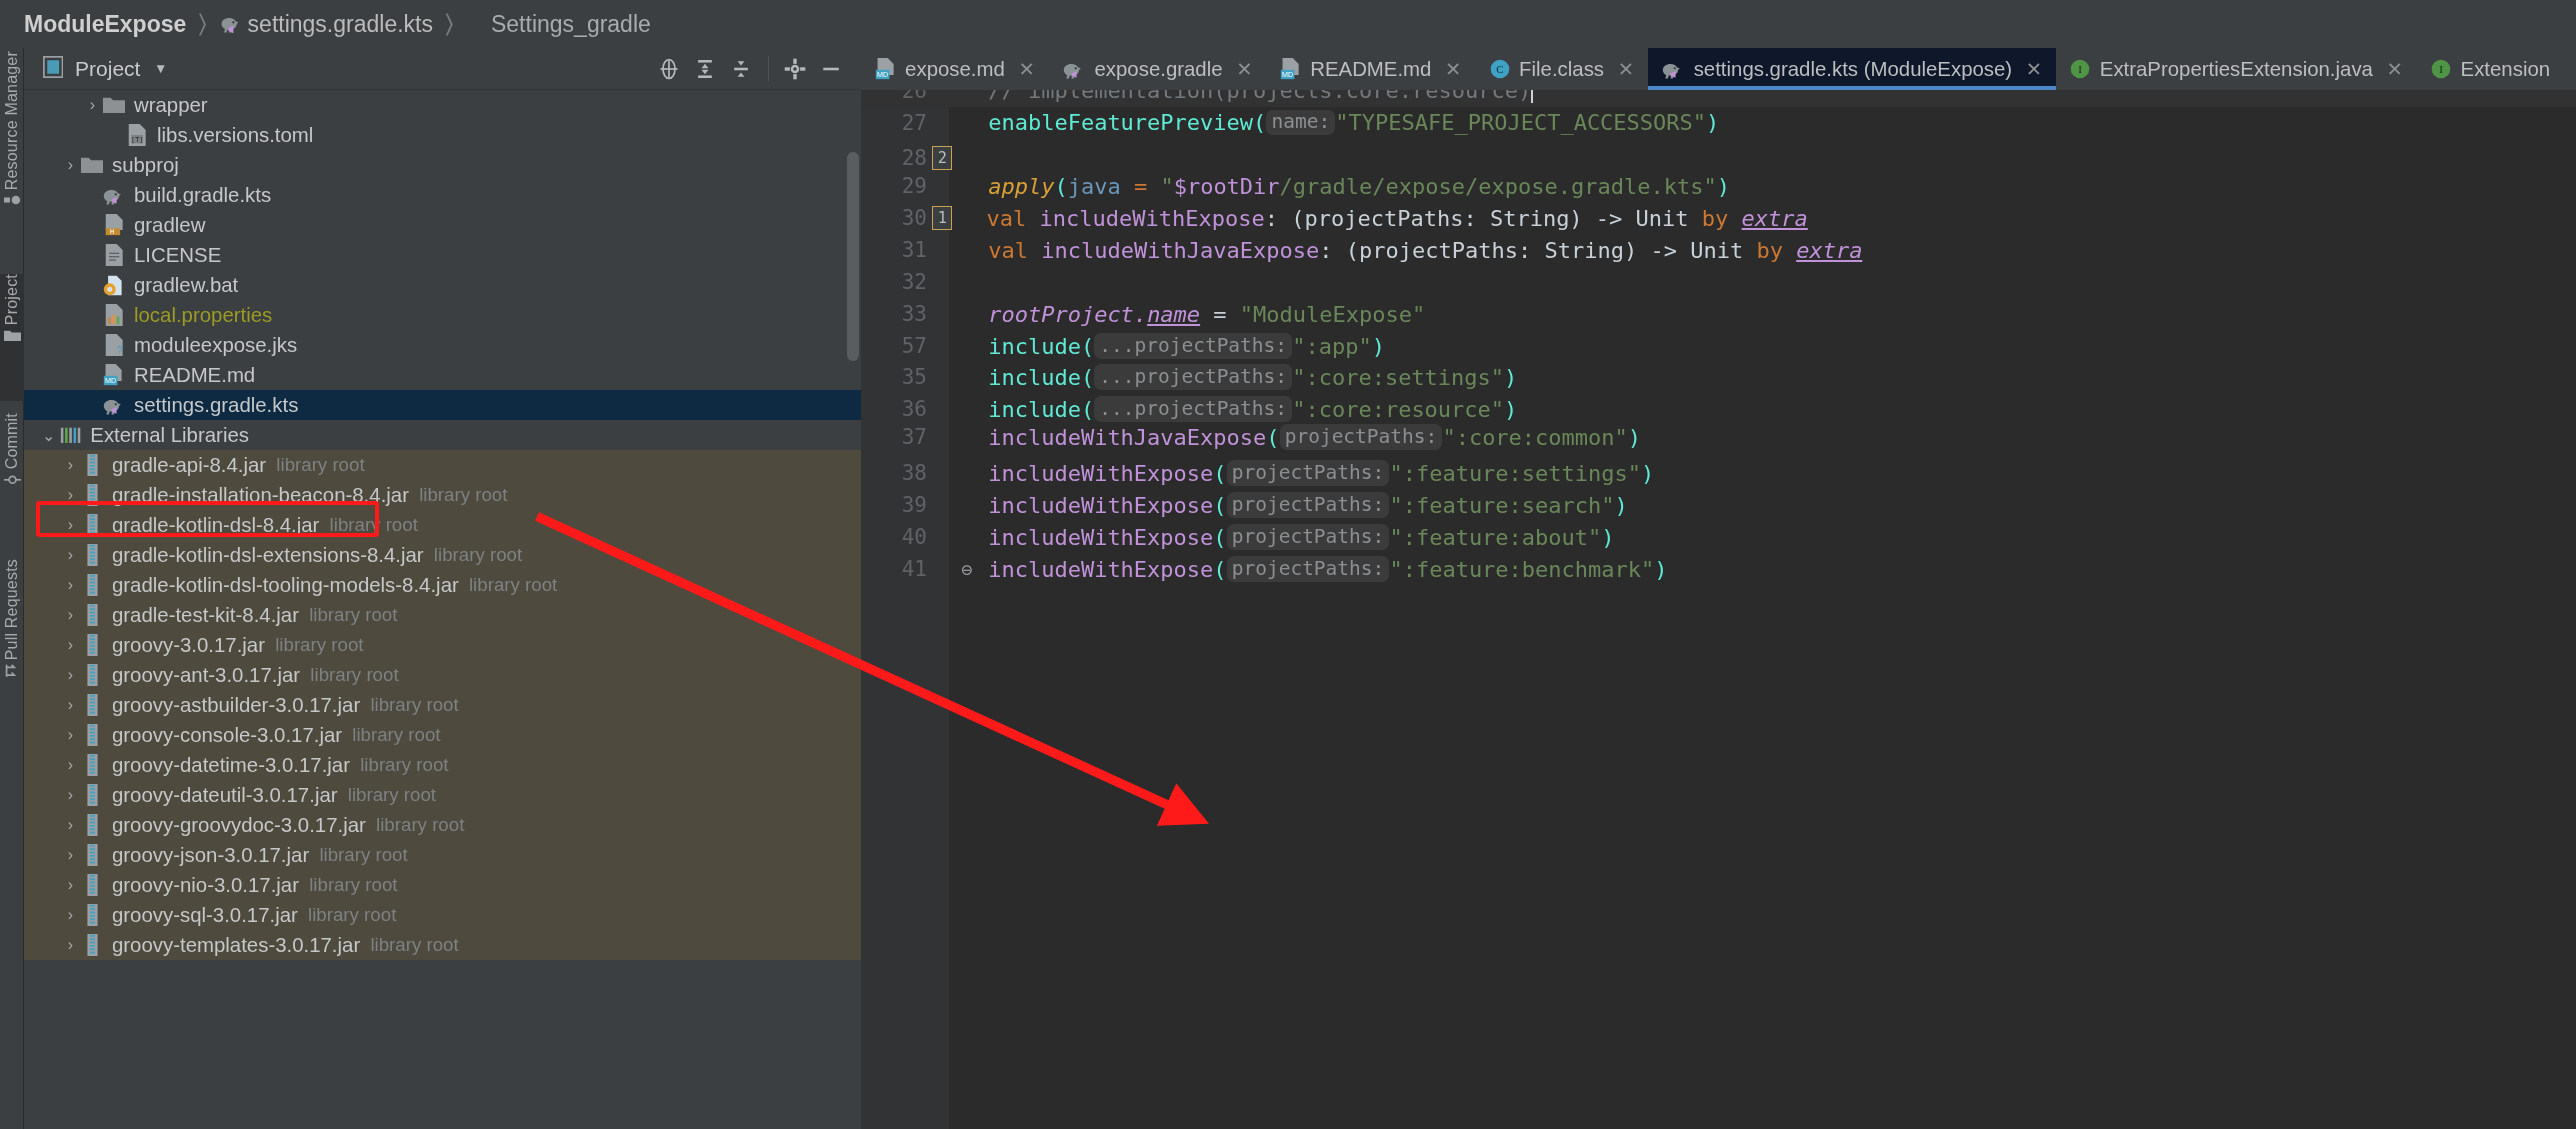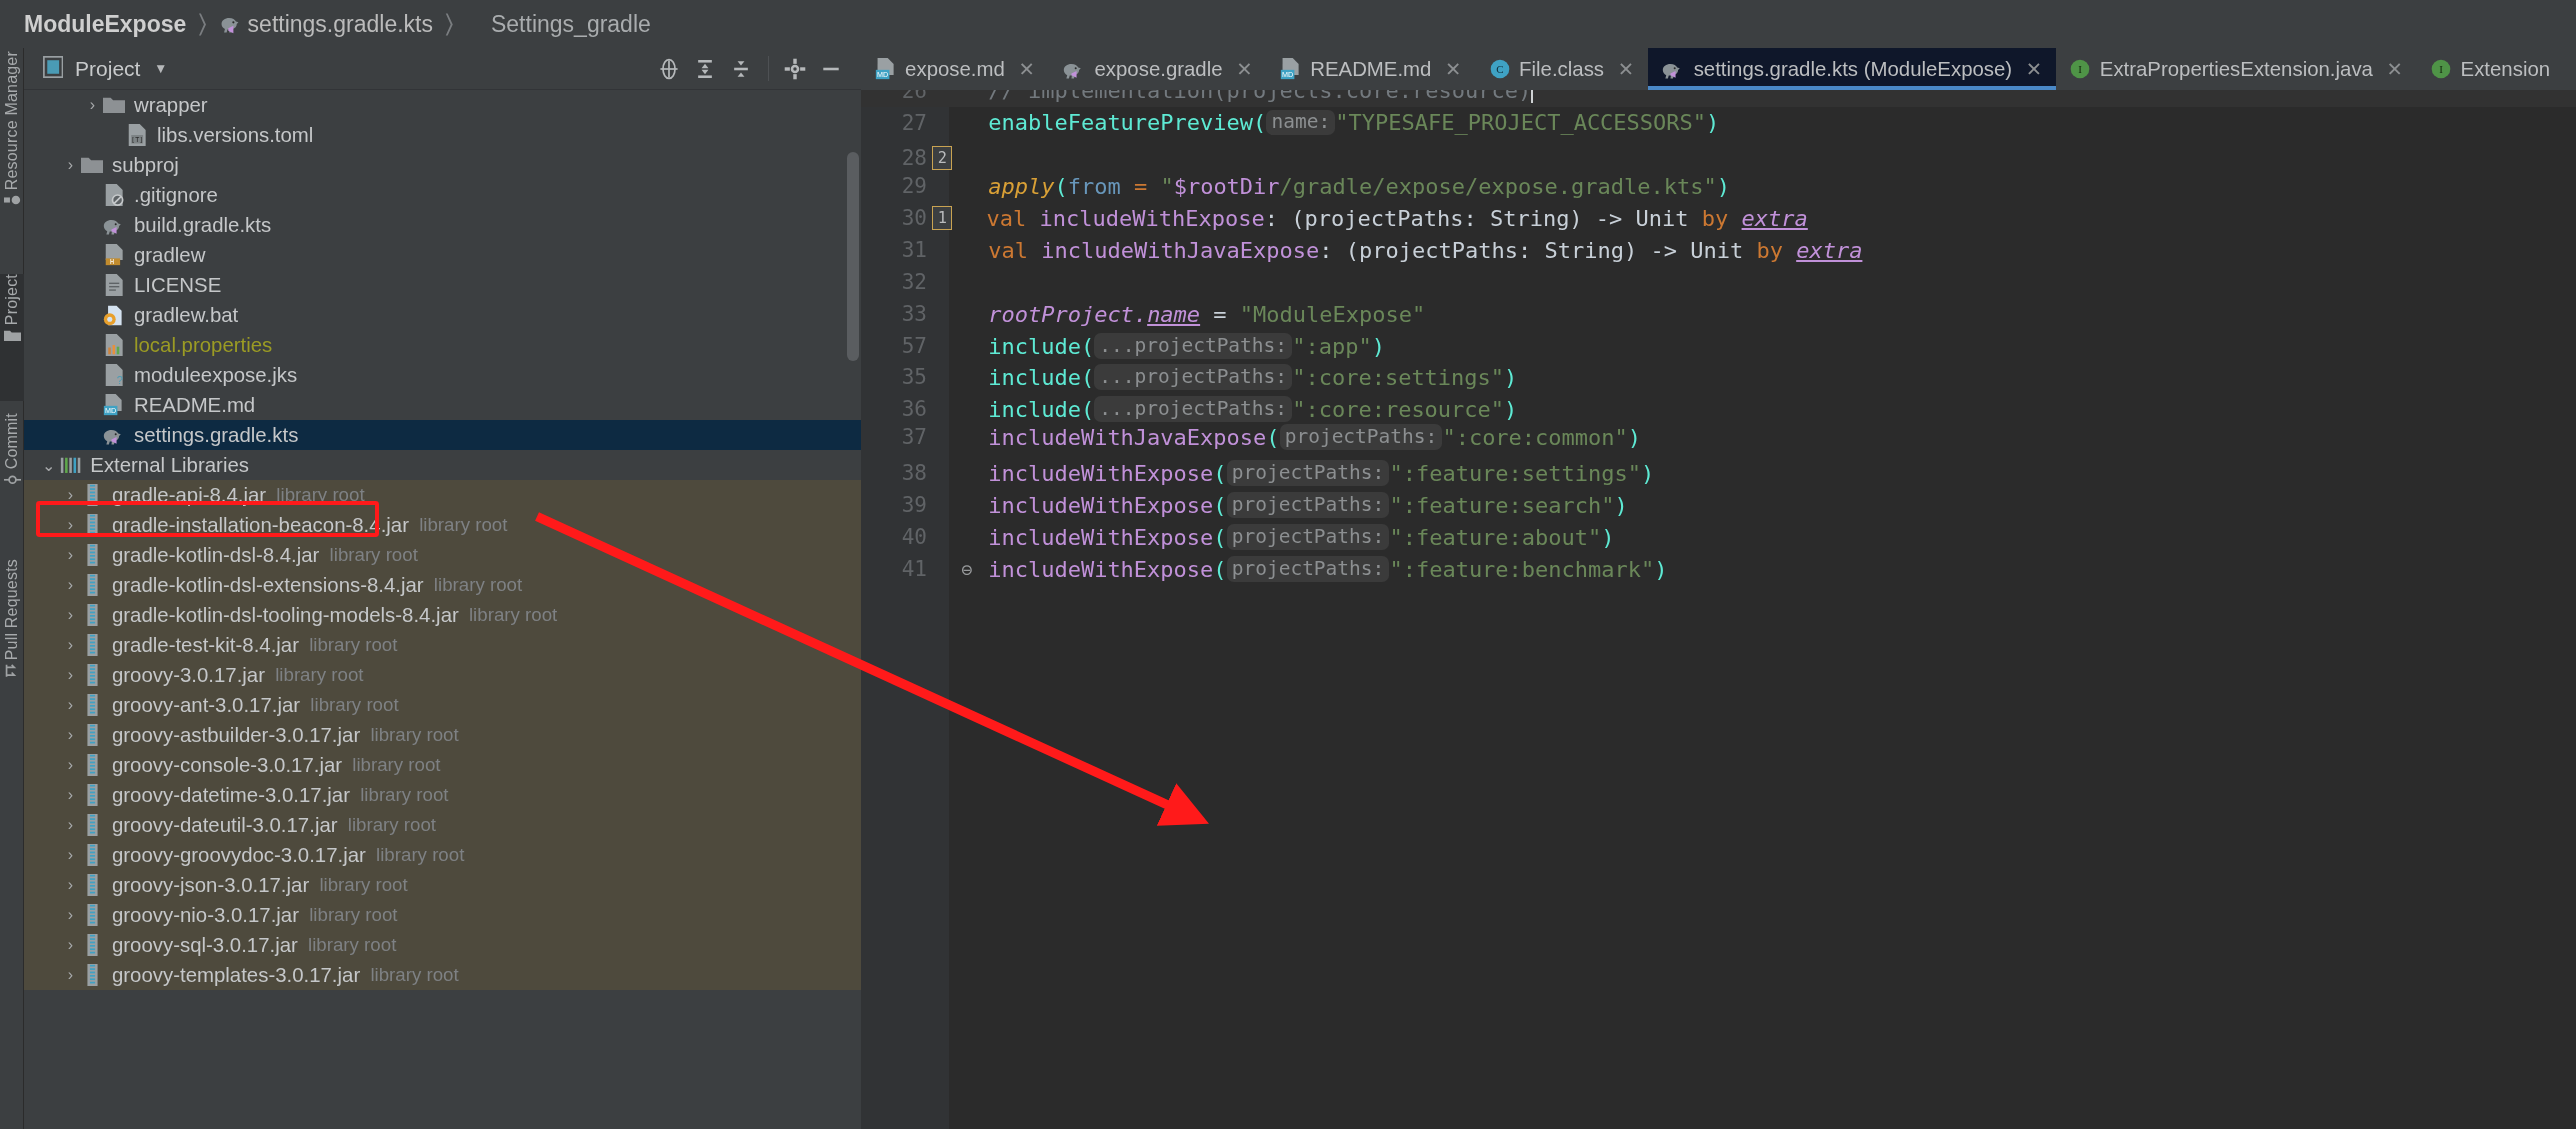--- a/index.html
+++ b/index.html
@@ -246,31 +246,20 @@
         <span class="ticon">
           <svg width="22" height="18.7" viewBox="0 0 26 22">
             <path d="M0 2h9l3 3h14v15H0z" fill="#8d9194"></path>
           </svg>
         </span>
         <span class="tlabel">subproj</span>
       </div>
       <div class="trow" style="padding-left: 59px;">
         <span class="arrow"></span>
         <span class="ticon">
-          <svg width="20.4" height="22" viewBox="0 0 24 26">
-            <path d="M2 0h13l7 7v19H2z" fill="#9aa0a3"></path>
-            <circle cx="16" cy="19" r="6" fill="#5e6366" stroke="#c6c9cb" stroke-width="2"></circle>
-            <line x1="12" y1="23" x2="20" y2="15" stroke="#c6c9cb" stroke-width="2"></line>
-          </svg>
-        </span>
-        <span class="tlabel">.gitignore</span>
-      </div>
-      <div class="trow" style="padding-left: 59px;">
-        <span class="arrow"></span>
-        <span class="ticon">
           <svg width="24" height="20.4" viewBox="0 0 28 24">
             <path d="M2 13c0-4 4-7 9-7 4 0 7 2 8 4l3 1-2 2c0 3-2 5-5 6l-1 4h-3l.5-3.5H9L8 23H5l1-4c-2.5-1.3-4-3.5-4-6z" fill="#8a9296"></path>
             <circle cx="16" cy="11" r="1.2" fill="#2b2b2b"></circle>
             <path d="M11 17l6-3v8l-6-3z" fill="#c191d9"></path>
           </svg>
         </span>
         <span class="tlabel">build.gradle.kts</span>
       </div>
       <div class="trow" style="padding-left: 59px;">
         <span class="arrow"></span>
@@ -775,21 +764,21 @@
       <div class="lrow" style="top: 32px; margin-top: 20px;">
         <span class="lnum">28</span>
         <span class="gbadge">2</span>
         <span class="fold"></span>
         <span class="codewrap"></span>
       </div>
       <div class="lrow" style="top: 80px;">
         <span class="lnum">29</span>
         <span class="gspace"></span>
         <span class="fold"></span>
-        <span class="codewrap"><span class="c-applyfn">apply</span><span class="c-fn">(</span><span class="c-param">from</span><span class="c-kw"> = </span><span class="c-str">"</span><span class="c-tmpl">$rootDir</span><span class="c-str">/gradle/expose/expose.gradle.kts"</span><span class="c-fn">)</span></span>
+        <span class="codewrap"><span class="c-applyfn">apply</span><span class="c-fn">(</span><span class="c-param">java</span><span class="c-kw"> = </span><span class="c-str">"</span><span class="c-tmpl">$rootDir</span><span class="c-str">/gradle/expose/expose.gradle.kts"</span><span class="c-fn">)</span></span>
       </div>
       <div class="lrow" style="top: 112px;">
         <span class="lnum">30</span>
         <span class="gbadge">1</span>
         <span class="fold"></span>
         <span class="codewrap"><span class="c-kw">val</span><span class="c-plain"> </span><span class="c-prop">includeWithExpose</span><span class="c-plain">: (projectPaths: String) -&gt; Unit </span><span class="c-kw">by</span><span class="c-plain"> </span><span class="c-prop-u">extra</span></span>
       </div>
       <div class="lrow" style="top: 144px;">
         <span class="lnum">31</span>
         <span class="gspace"></span>

